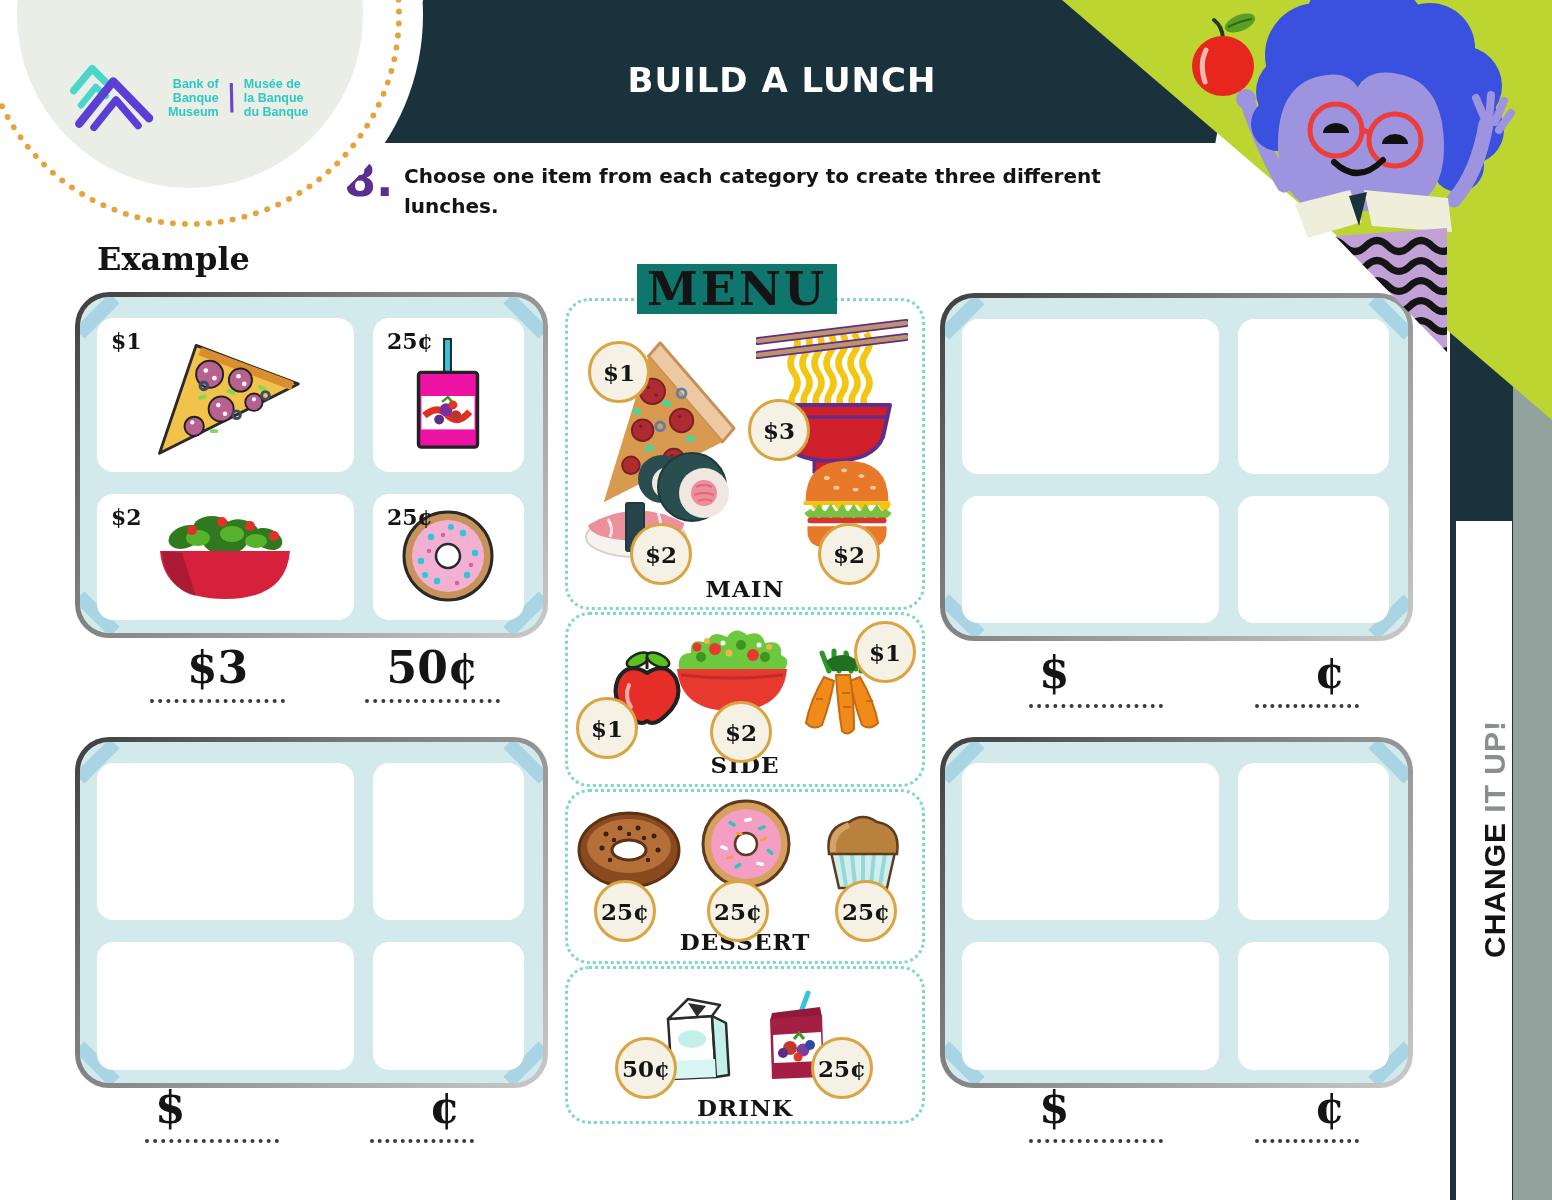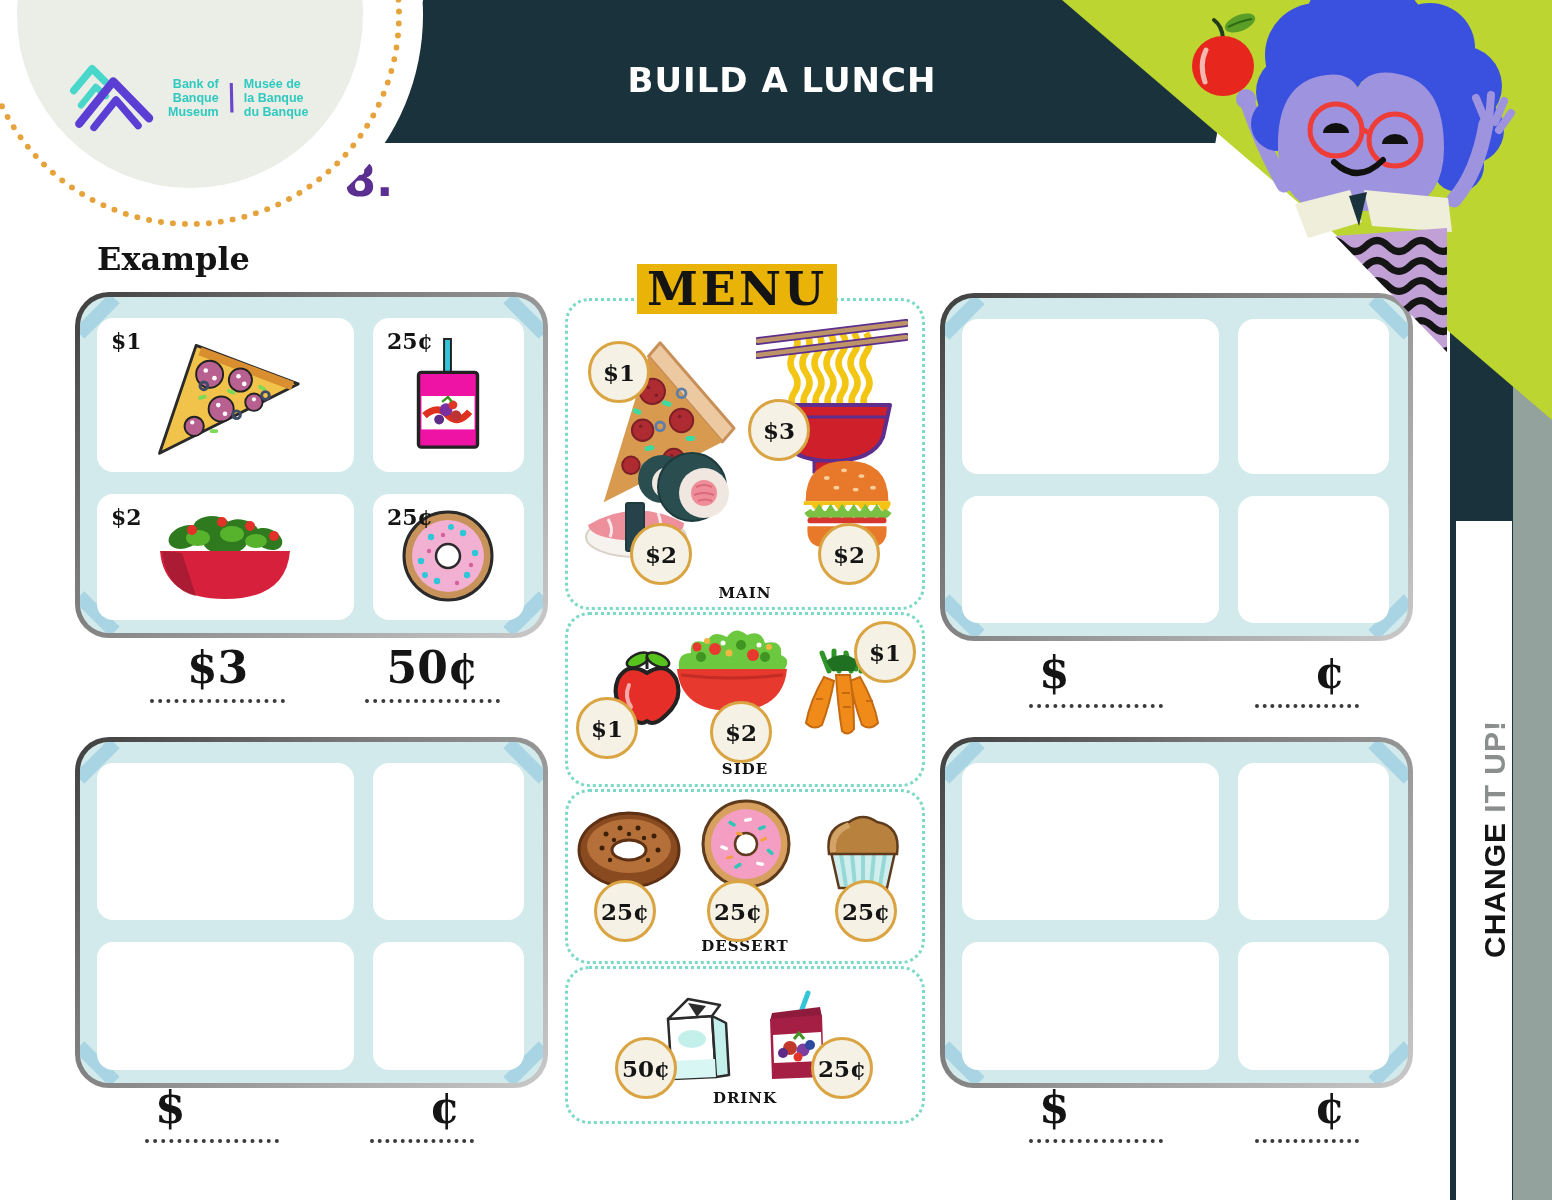--- a/index.html
+++ b/index.html
@@ -62,22 +62,22 @@
   .total-group{position:absolute;text-align:center;z-index:2;}
   .total-value{font-size:44px;line-height:46px;}
   .dotline{border-bottom:4px dotted #3a3a3a;height:6px;margin-top:2px;}
   .sym-left .total-value{text-align:left;padding-left:10px;}
   .sym-right .total-value{text-align:right;padding-right:14px;}
 
   
   .menu-box{position:absolute;left:565px;width:360px;border:3px dotted #7cd9c6;
             border-radius:24px;box-sizing:border-box;z-index:1;}
   #menu-title{left:637px;top:264px;width:200px;text-align:center;font-size:46px;
-              letter-spacing:3px;background:#eab308;z-index:5;line-height:50px;}
-  .menu-label{position:absolute;left:0;right:0;text-align:center;font-size:15px;
+              letter-spacing:3px;background:#0f766e;z-index:5;line-height:50px;}
+  .menu-label{position:absolute;left:0;right:0;text-align:center;font-size:23px;
               letter-spacing:1px;z-index:2;}
   .menu-item{position:absolute;z-index:2;}
   .badge{position:absolute;width:62px;height:62px;border-radius:50%;background:#f5f1e4;
          border:3px solid #d9a441;box-sizing:border-box;display:flex;align-items:center;
          justify-content:center;font-size:23px;z-index:3;}
 
   #char-svg{left:1152px;top:0;width:400px;height:360px;z-index:3;}
   svg{display:block;}
 </style>
 </head>
@@ -174,20 +174,21 @@
     <div>Musée de</div>
       <div>la Banque</div>
       <div>du Banque</div>
   </div>
 </div>
 
 <div class="abs sans" id="band-title">BUILD A LUNCH</div>
 
 <div class="abs sans" id="instr-num">8.</div>
 <div class="abs sans" id="instr-lines">
+  <div>Choose one item from each category to create three different lunches.</div>
 </div>
 
 <div class="abs slab" style="left:97px;top:240px;font-size:32px;z-index:2;">Example</div>
 
 <div class="abs tray" style="left:75px;top:292px;width:463px;height:336px;">
   <div class="tray-inner">
     <div class="corner c-tl"></div>
     <div class="corner c-tr"></div>
     <div class="corner c-bl"></div>
     <div class="corner c-br"></div>
@@ -582,21 +583,21 @@
         <circle cx="45" cy="61" r="6.5" fill="#7b3fa0"></circle>
       <circle cx="25" cy="64" r="5" fill="#5e2b87"></circle>
         <circle cx="52" cy="56" r="5" fill="#2e4a9e"></circle>
       <circle cx="40" cy="68" r="4.5" fill="#e3342a"></circle>
     </svg>
   </div>
   <div class="badge slab" style="left:243px;top:68px;">
       <span>25¢</span>
     </div>
 
-  <div class="menu-label slab" style="bottom:14px;">DRINK</div>
+  <div class="menu-label slab" style="bottom:0;">DRINK</div>
 </div>
 
 <div class="abs tray" style="left:940px;top:293px;width:463px;height:338px;">
   <div class="tray-inner">
     <div class="corner c-tl"></div>
     <div class="corner c-tr"></div>
     <div class="corner c-bl"></div>
     <div class="corner c-br"></div>
     <div class="comp-grid">
       <div class="comp"></div>

